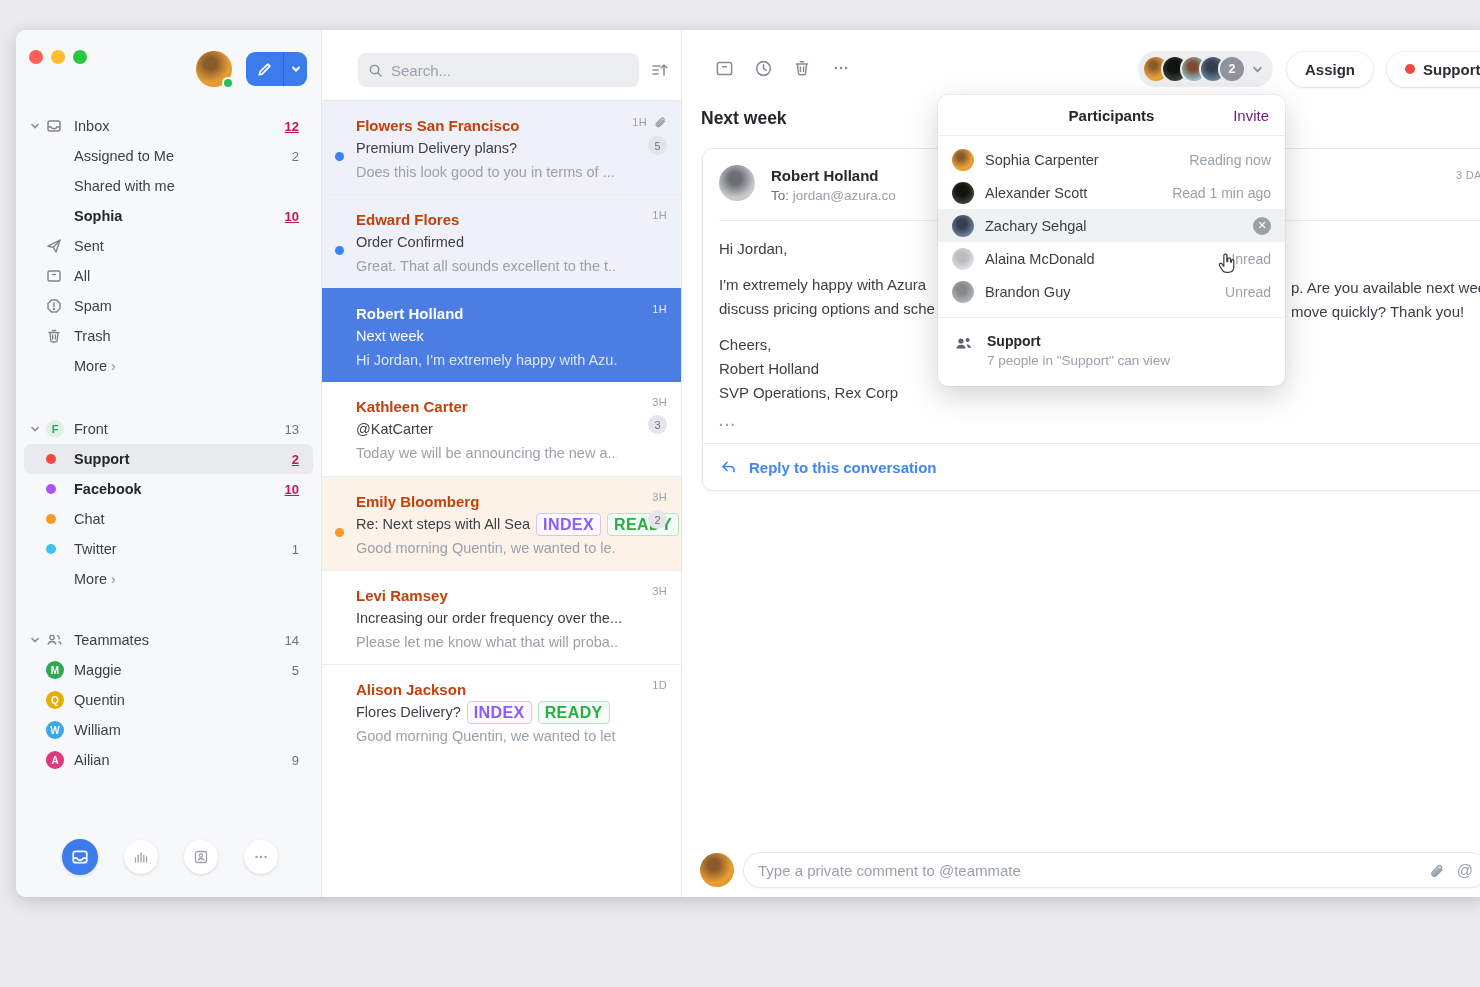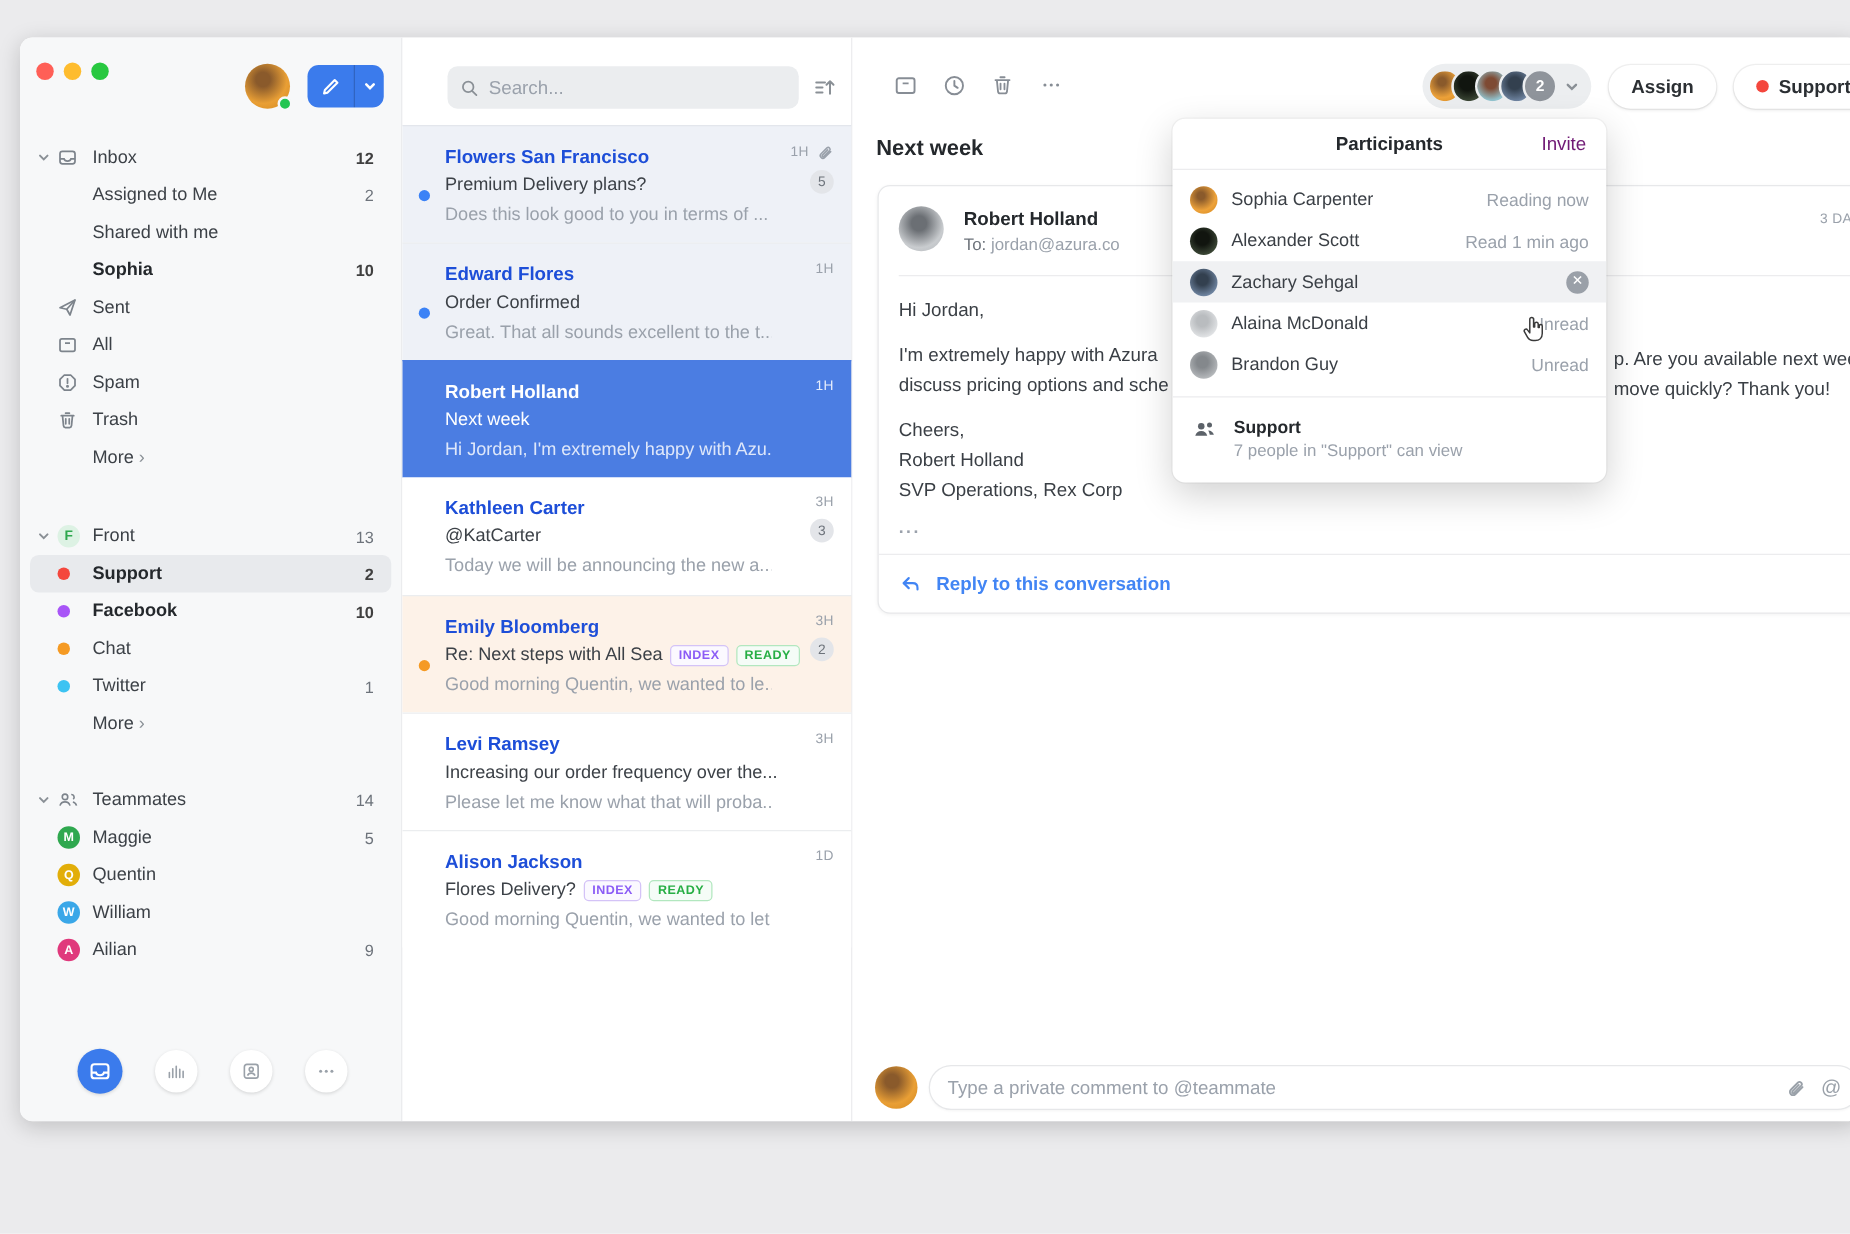--- a/index.html
+++ b/index.html
@@ -23,21 +23,21 @@
   .compose .drop { width:24px; display:flex; align-items:center; justify-content:center; color:#fff; border-left:1px solid rgba(0,0,0,.18); }
 
   .nav { position:absolute; top:81px; left:0; right:0; }
   .nav-row { display:grid; grid-template-columns:16px 28px 1fr auto; align-items:center; height:30px;
              padding:0 22px 0 14px; font-size:14.5px; color:#3c4147; cursor:default; }
   .nav-row .chev { color:#8a9096; display:flex; align-items:center; }
   .nav-row .nicon { color:#7d848c; display:flex; align-items:center; }
   .nav-row .nlabel { color:#3c4147; }
   .nav-row .nlabel.bold { font-weight:bold; color:#24282c; }
   .nav-row .ncount { font-size:13px; color:#6d737b; }
-  .nav-row .ncount.bold { font-weight:bold; color:#404040; }
+  .nav-row .ncount.bold { font-weight:bold; color:#be185d;text-decoration:underline; }
   .nav-row.selected { background:#e8eaed; border-radius:7px; margin:0 8px; padding:0 14px 0 6px; }
   .gap33 { height:33px; } .gap31 { height:31px; }
   .cdot { width:10px; height:10px; border-radius:50%; display:inline-block; }
   .flogo { width:18px; height:18px; border-radius:50%; background:#ddf2e4; color:#2fa84f; font-size:11px; font-weight:bold;
            display:flex; align-items:center; justify-content:center; }
   .tavatar { width:18px; height:18px; border-radius:50%; color:#fff; font-size:10px; font-weight:bold;
              display:flex; align-items:center; justify-content:center; }
   .side-bottom { position:absolute; bottom:22px; left:46px; display:flex; gap:26px; align-items:center; }
   .circle-btn { width:34px; height:34px; border-radius:50%; background:#fff; box-shadow:0 1px 3px rgba(0,0,0,.14);
                 display:flex; align-items:center; justify-content:center; color:#9aa1a9; }
@@ -47,33 +47,33 @@
   .list { width:360px; border-right:1px solid #e7e8ea; background:#fff; position:relative; flex:none; }
   .search-row { display:flex; align-items:center; padding:23px 12px 13px 17px; gap:12px; }
   .search-box { flex:1; background:#ebedef; border-radius:8px; height:34px; display:flex; align-items:center; padding:0 10px; gap:8px;margin-left:19px; }
   .search-box input { border:none; background:transparent; outline:none; font-size:15px; color:#3c4147; width:100%; font-family:inherit; }
   .search-box input::placeholder { color:#9aa1ab; }
   .sort-btn { color:#8a9096; display:flex; }
   .item { position:relative; padding:13px 64px 0 34px; height:94px; border-top:1px solid #ebedef; background:#fff; }
   .item.unread { background:#eef1f7; }
   .item.highlight { background:#fdf2e8; }
   .item.selected { background:#4b7de2; border-top-color:#4b7de2; }
-  .item .sender { font-size:15px; font-weight:bold; color:#1d4ed8; line-height:23px; white-space:nowrap; overflow:hidden; }
+  .item .sender { font-size:15px; font-weight:bold; color:#c2410c; line-height:23px; white-space:nowrap; overflow:hidden; }
   .item .subject { font-size:14.5px; color:#3c4147; line-height:23px; white-space:nowrap; display:flex; align-items:center; gap:6px; }
   .item .preview { font-size:14.5px; color:#9aa1ab; line-height:24px; white-space:nowrap; overflow:hidden; }
   .item.selected .sender, .item.selected .subject { color:#fff; }
   .item.selected .preview { color:rgba(255,255,255,.82); }
   .item .rcol { position:absolute; top:14px; right:14px; display:flex; flex-direction:column; align-items:flex-end; gap:7px; }
   .item .time { font-size:11px; color:#9aa1ab; letter-spacing:.3px; display:flex; align-items:center; gap:6px; }
   .item.selected .time { color:rgba(255,255,255,.85); }
   .count-badge { width:19px; height:19px; border-radius:50%; background:#e3e5e9; color:#6d737b; font-size:11px;
                  display:flex; align-items:center; justify-content:center; }
   .udot { position:absolute; left:13px; top:51px; width:9px; height:9px; border-radius:50%; background:#3b82f6; }
   .udot.orange { background:#f59a23; }
-  .tag { font-size:10px; font-weight:bold; letter-spacing:.4px; padding:2.5px 6px; border-radius:4px; line-height:1; }
+  .tag { font-size:16px; font-weight:bold; letter-spacing:.4px; padding:2.5px 6px; border-radius:4px; line-height:1; }
   .tag.index { color:#8b5cf6; border:1px solid #d4c3f7; background:#fbf9ff; }
   .tag.ready { color:#27ae44; border:1px solid #b2e7bf; background:#f5fcf7; }
 
   
   .conv { flex:1; position:relative; background:#fff; min-width:0; }
   .conv-toolbar { position:absolute; top:28px; left:32px; display:flex; gap:19px; color:#878d95; }
   .tbtn { width:20px; height:20px; display:flex; align-items:center; justify-content:center; }
   .conv-right { position:absolute; top:21px; left:456px; display:flex; align-items:center; gap:14px; }
   .av-stack { background:#eceef0; border-radius:18px; height:36px; display:flex; align-items:center; padding:0 10px 0 4px; gap:6px; }
   .av-stack .avs { display:flex; }

